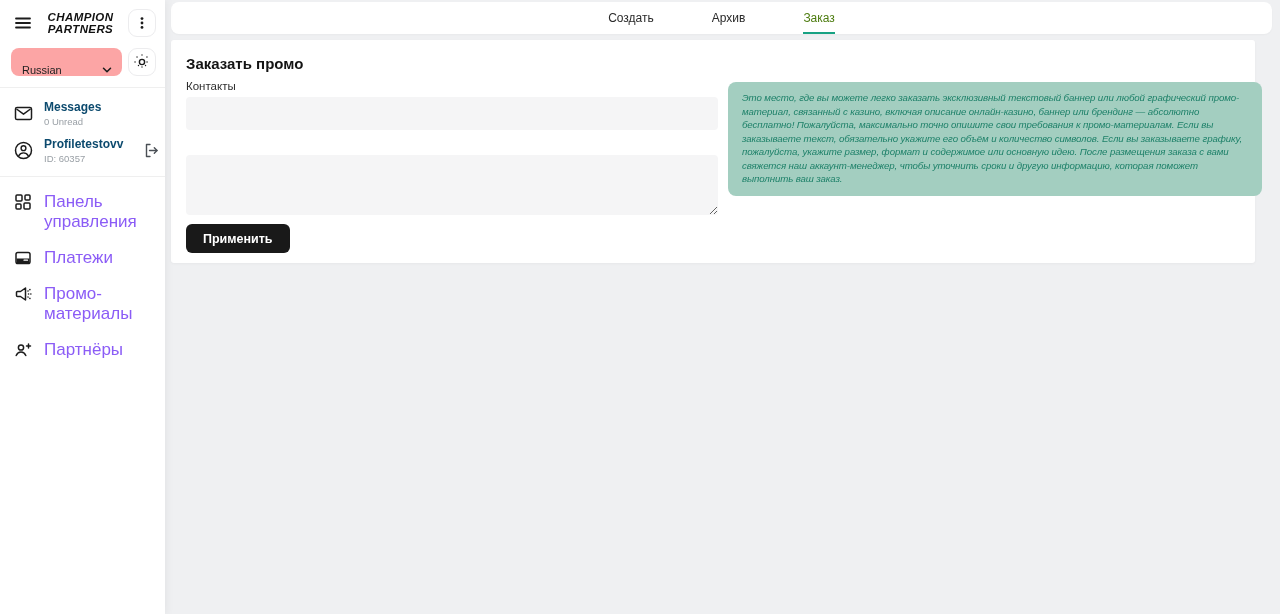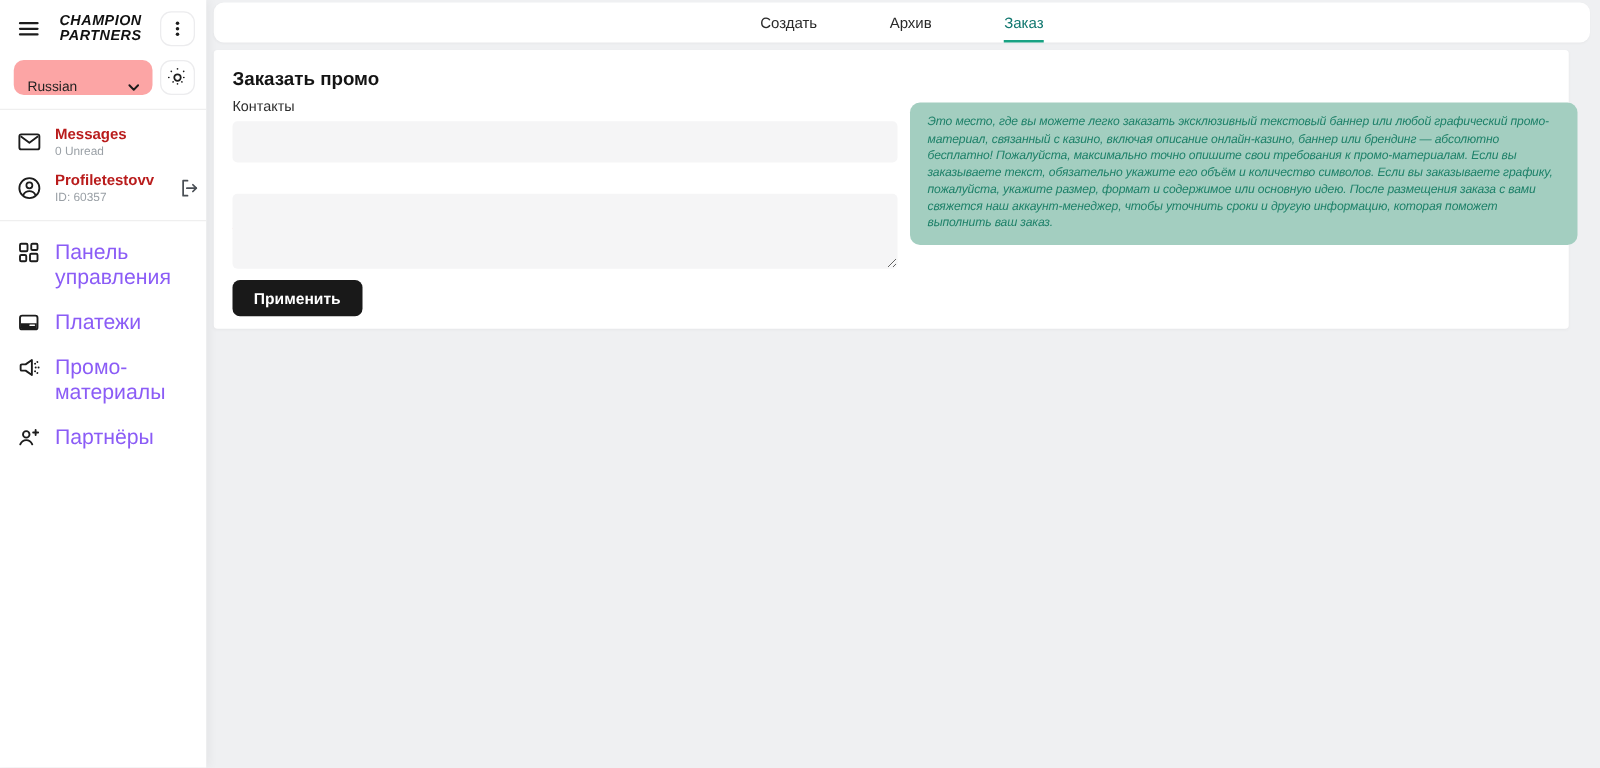--- a/index.html
+++ b/index.html
@@ -32,21 +32,21 @@
   }
   .lang-row { display:flex; align-items:center; padding:4px 9px 11px 11px; gap:6px; }
   .lang-select {
     flex:1; height:28px; background:#fca5a5; border-radius:8px;
     display:flex; align-items:flex-end; justify-content:space-between;
     padding:0 9px 0 11px; font-size:11px; color:#222; cursor:pointer;
   }
   .divider { height:1px; background:#efefef; }
   .sb-user { padding:7px 10px 7px 13px; }
   .user-item { display:flex; align-items:center; gap:10px; padding:5px 0; cursor:pointer; }
-  .user-text .t { font-size:12px; font-weight:600; color:#b91c1c; }
+  .user-text .t { font-size:12px; font-weight:600; color:#0c4a6e; }
   .user-text .s { font-size:9.5px; color:#9aa0a6; margin-top:2px; }
   .flex-spacer { flex:1; }
   .nav { padding:7px 7px; }
   .nav-item {
     display:flex; align-items:flex-start; gap:11px; padding:8px 6px;
     border-radius:8px; font-size:17px; color:#8b5cf6; cursor:pointer;
   }
 
   
   .topbar {
@@ -54,21 +54,21 @@
     background:#fff; border-radius:8px;
     display:flex; align-items:stretch; justify-content:center;
     box-shadow:0 1px 2px rgba(0,0,0,.03);
     gap:36px;
   }
   .tab {
     font-size:12px; color:#2a2a2a; margin:0 11px; cursor:pointer;
     display:flex; align-items:center; border-bottom:2px solid transparent;
     padding-top:2px;
   }
-  .tab.active { color:#0f766e; border-bottom-color:#18a283; }
+  .tab.active { color:#4d7c0f; border-bottom-color:#18a283; }
 
   
   .card {
     position:absolute; left:171px; top:40px; width:1084px; height:223px;
     background:#fff; border-radius:3px; box-shadow:0 1px 3px rgba(0,0,0,.04);
   }
   .card-title { position:absolute; left:15px; top:15px; font-size:15px; font-weight:700; color:#141414; }
   .field-label { position:absolute; left:15px; font-size:11.5px; color:#2e2e2e; }
   .label-contacts { top:40px; }
   .label-details { top:100px;margin-top:40px; }

